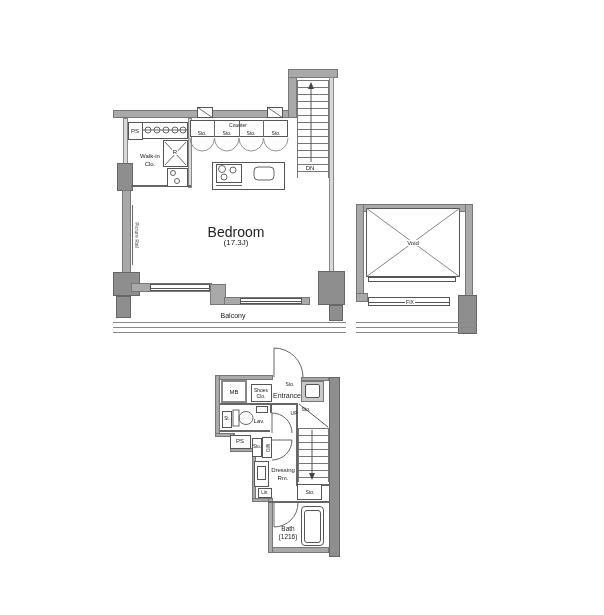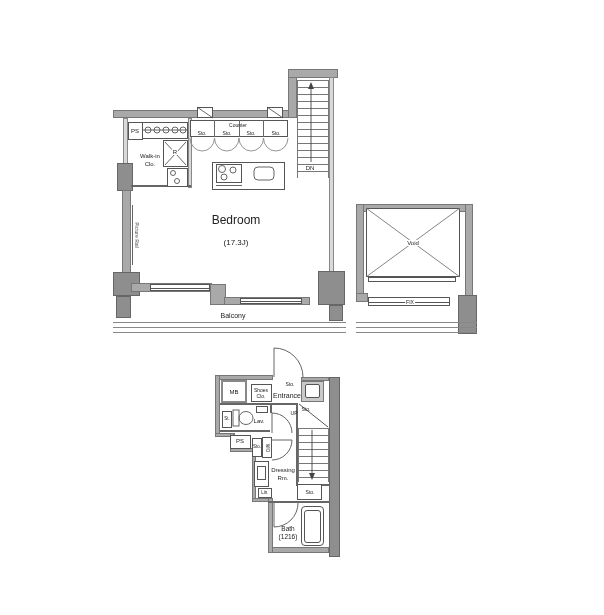--- a/index.html
+++ b/index.html
@@ -178,21 +178,21 @@
   <span class="lbl" style="left:135px;top:131px;font-size:6px">PS</span>
   <span class="lbl" style="left:238px;top:125px;font-size:5px">Counter</span>
   <span class="lbl" style="left:202px;top:133px;font-size:5px">Sto.</span>
   <span class="lbl" style="left:227px;top:133px;font-size:5px">Sto.</span>
   <span class="lbl" style="left:251px;top:133px;font-size:5px">Sto.</span>
   <span class="lbl" style="left:276px;top:133px;font-size:5px">Sto.</span>
   <span class="lbl" style="left:175px;top:152px;font-size:6px;background:#fff;padding:0 1px">R</span>
   <span class="lbl" style="left:150px;top:156px;font-size:6px">Walk-in</span>
   <span class="lbl" style="left:150px;top:164px;font-size:6px">Clo.</span>
   <span class="lbl v90" style="left:136px;top:235px;font-size:5px;color:#555">Picture Rail</span>
-  <span class="lbl" style="left:236px;top:220px;font-size:12px">Bedroom</span>
+  <span class="lbl" style="left:236px;top:232px;font-size:14px">Bedroom</span>
   <span class="lbl" style="left:236px;top:243px;font-size:8px">(17.3J)</span>
   <span class="lbl" style="left:310px;top:168px;font-size:6px;background:#fff;padding:0 1px">DN</span>
   <span class="lbl" style="left:233px;top:315px;font-size:7px">Balcony</span>
   <span class="lbl" style="left:413px;top:243px;font-size:6px;background:#fff;padding:0 1px">Void</span>
   <span class="lbl" style="left:410px;top:302px;font-size:5px;background:#fff;padding:0 1px">FIX</span>
 
   <span class="lbl" style="left:234px;top:392px;font-size:6px">MB</span>
   <span class="lbl" style="left:261px;top:390px;font-size:5px">Shoes</span>
   <span class="lbl" style="left:261px;top:396px;font-size:5px">Clo.</span>
   <span class="lbl" style="left:290px;top:384px;font-size:5px">Sto.</span>

